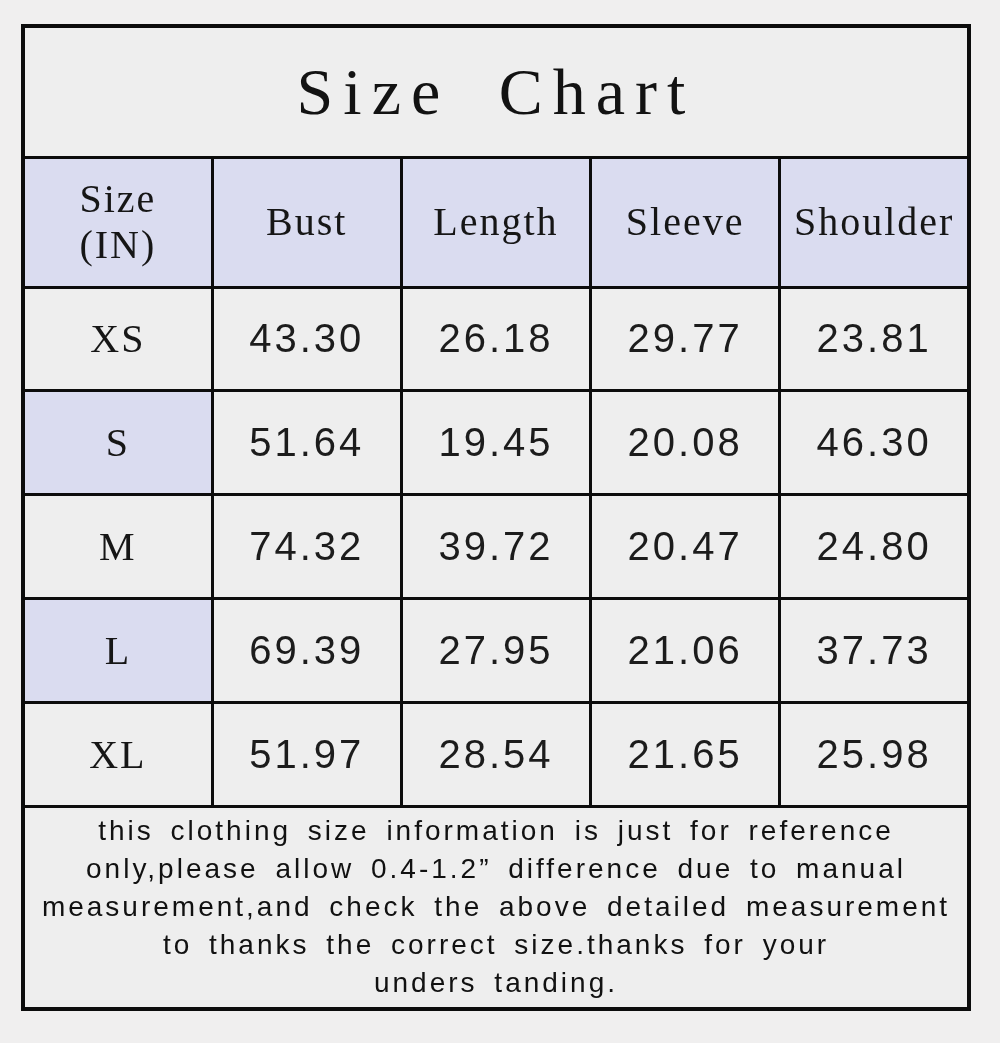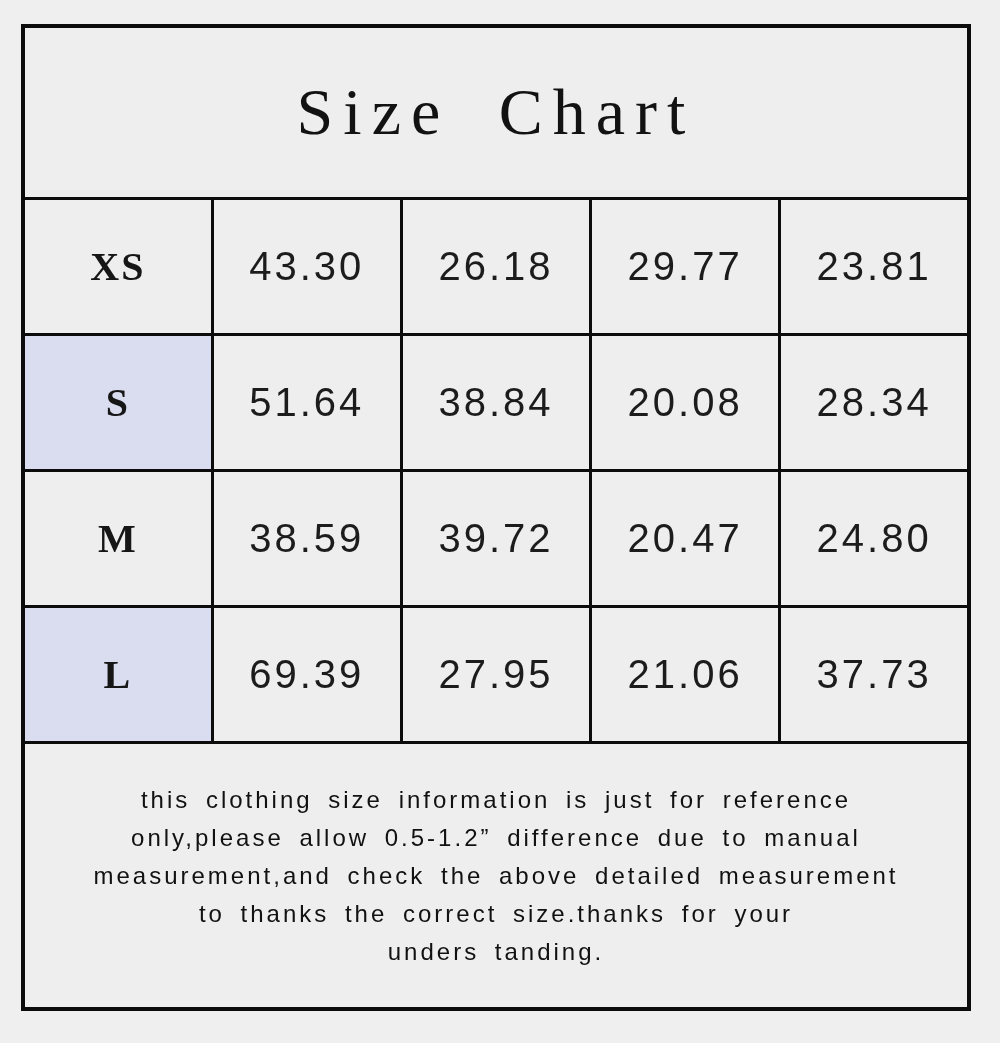--- a/index.html
+++ b/index.html
@@ -52,88 +52,102 @@
     letter-spacing: 2px;
     white-space: pre-line;
     line-height: 1.15;
   }
 
   tr.data-row { height: 101px; }
   tr.data-row td.size-cell {
     font-family: "Liberation Serif", "DejaVu Serif", serif;
     font-size: 40px;
     letter-spacing: 2px;
-    font-weight: bold;
   }
   tr.data-row td.size-cell.hl { background: #dadcf0; }
   tr.data-row td.val {
     font-size: 40px;
     letter-spacing: 3px;
     color: #1c1c1c;
     text-align: center;
   }
 
   tr.footer-row td {
     height: 192px;
-    font-size: 24px;
+    font-size: 28px;
     letter-spacing: 3px;
     word-spacing: 6px;
     line-height: 38px;
     color: #111;
     padding: 2px 0;
   }
 </style>
 </head>
 <body>
 
 <div class="page">
   <table class="size-chart">
     <tbody>
       <tr class="title-row">
         <td colspan="5">Size Chart</td>
       </tr>
 
+      <tr class="header-row">
+        <th>Size
+(IN)</th>
+        <th>Bust</th>
+        <th>Length</th>
+        <th>Sleeve</th>
+        <th>Shoulder</th>
+      </tr>
 
       <tr class="data-row">
         <td class="size-cell">XS</td>
         <td class="val">43.30</td>
         <td class="val">26.18</td>
         <td class="val">29.77</td>
         <td class="val">23.81</td>
       </tr>
 
       <tr class="data-row">
         <td class="size-cell hl">S</td>
         <td class="val">51.64</td>
-        <td class="val">38.84</td>
+        <td class="val">19.45</td>
         <td class="val">20.08</td>
-        <td class="val">28.34</td>
+        <td class="val">46.30</td>
       </tr>
 
       <tr class="data-row">
         <td class="size-cell">M</td>
-        <td class="val">38.59</td>
+        <td class="val">74.32</td>
         <td class="val">39.72</td>
         <td class="val">20.47</td>
         <td class="val">24.80</td>
       </tr>
 
       <tr class="data-row">
         <td class="size-cell hl">L</td>
         <td class="val">69.39</td>
         <td class="val">27.95</td>
         <td class="val">21.06</td>
         <td class="val">37.73</td>
       </tr>
 
+      <tr class="data-row">
+        <td class="size-cell">XL</td>
+        <td class="val">51.97</td>
+        <td class="val">28.54</td>
+        <td class="val">21.65</td>
+        <td class="val">25.98</td>
+      </tr>
 
       <tr class="footer-row">
         <td colspan="5">
           <div>this clothing size information is just for reference</div>
-          <div>only,please allow 0.5-1.2” difference due to manual</div>
+          <div>only,please allow 0.4-1.2” difference due to manual</div>
           <div>measurement,and check the above detailed measurement</div>
           <div>to thanks the correct size.thanks for your</div>
           <div>unders tanding.</div>
         </td>
       </tr>
     </tbody>
   </table>
 </div>
 
 </body></html>

